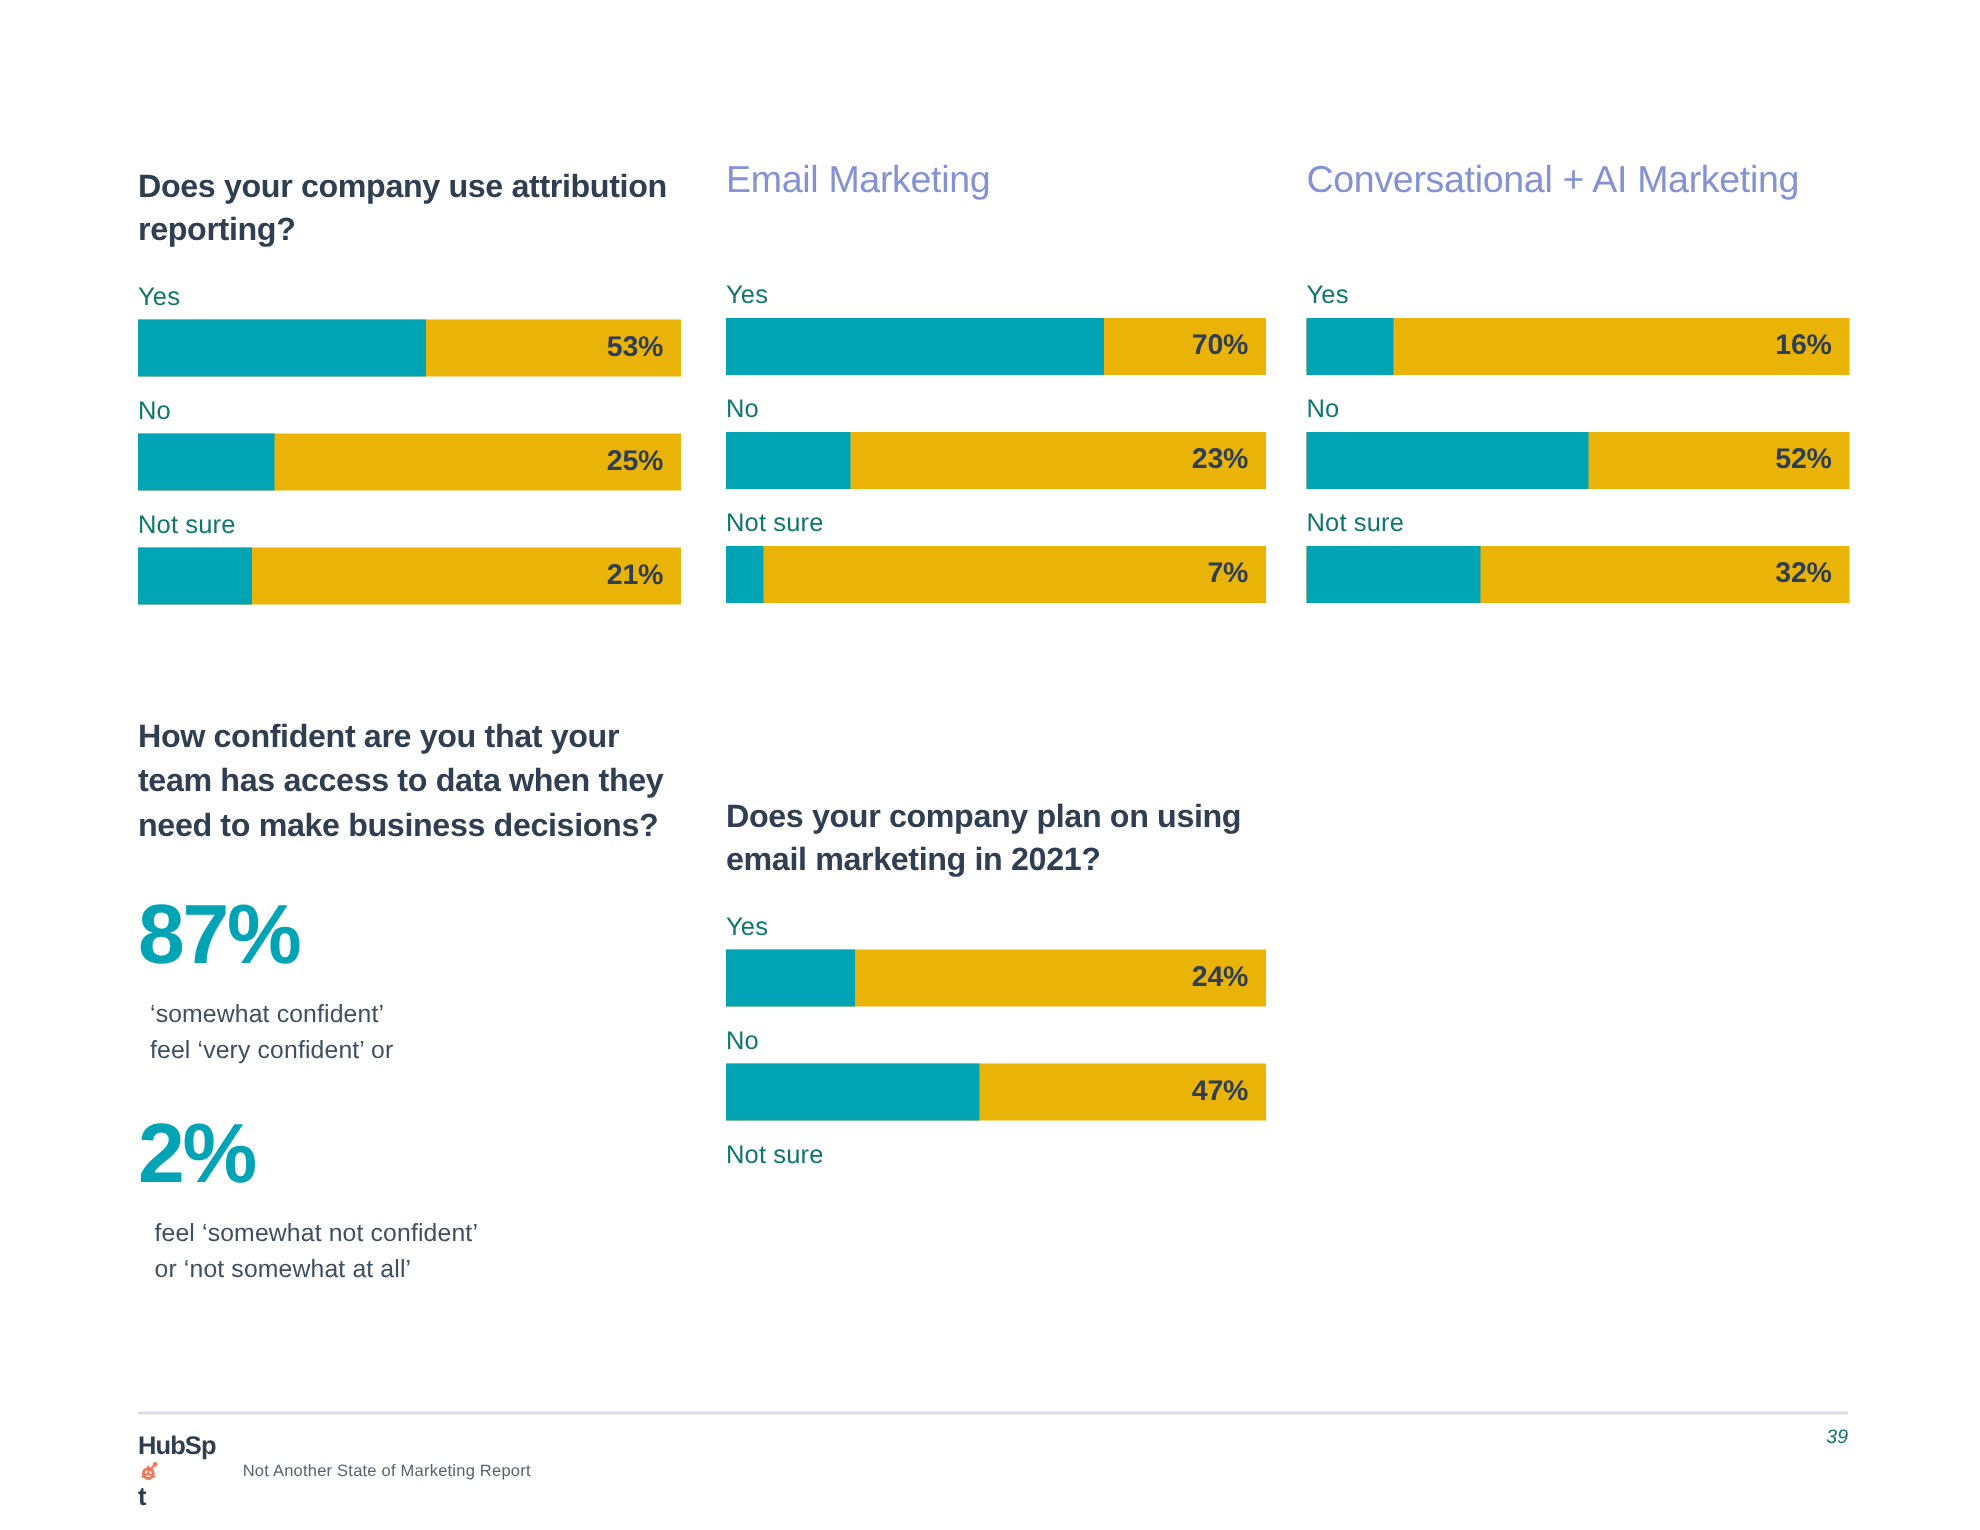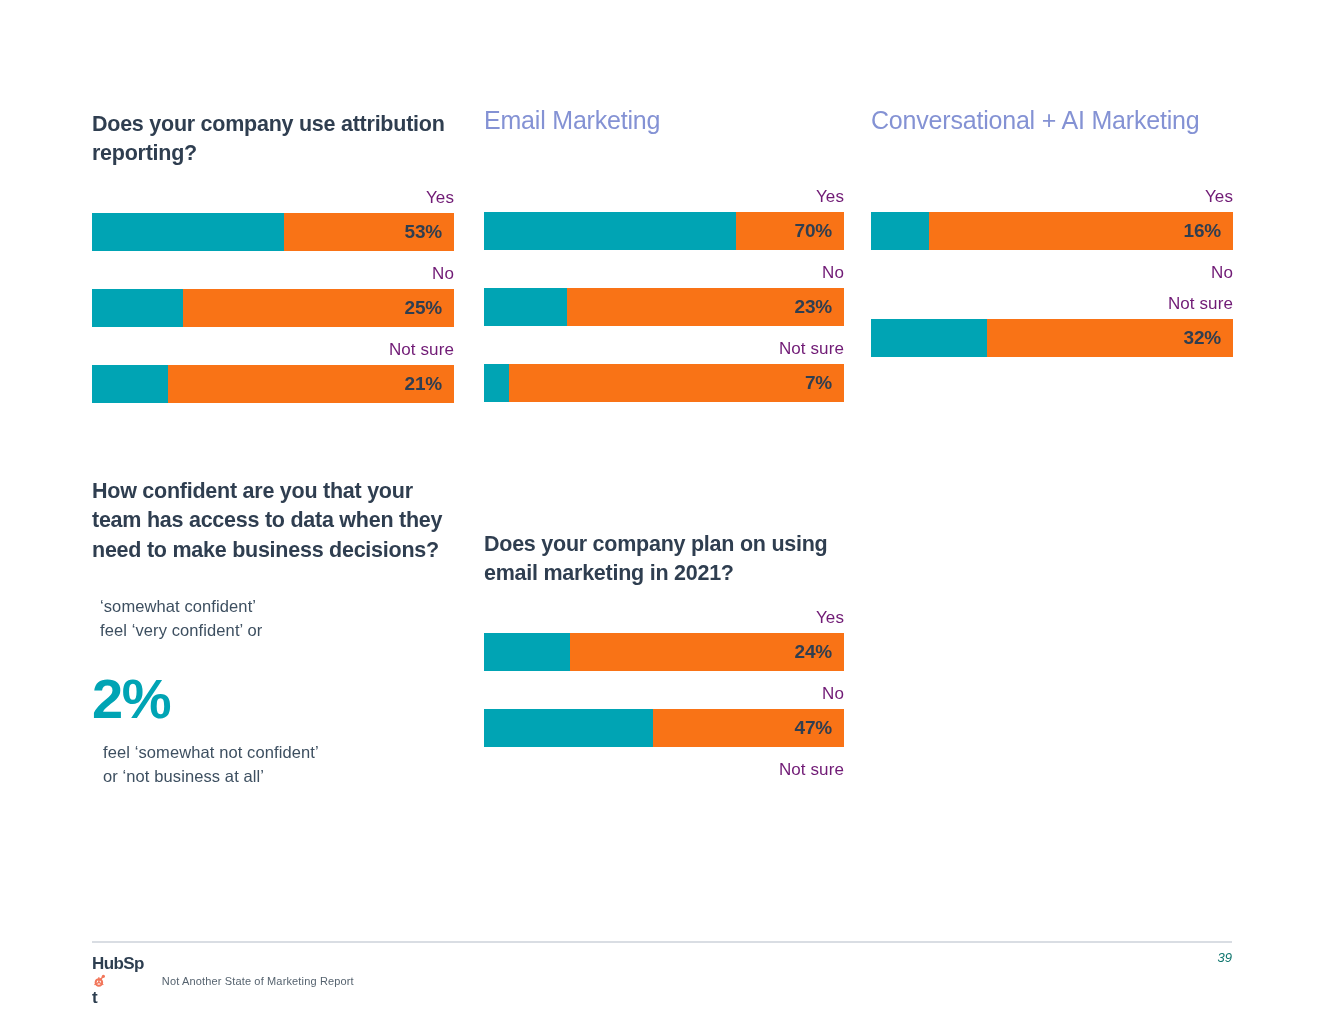--- a/index.html
+++ b/index.html
@@ -54,32 +54,31 @@
 
   
   .chart { margin-top: 2px; }
 
   .bar-row { margin-top: 14px; }
   .bar-row:first-child { margin-top: 0; }
 
   .bar-label {
     font-size: 17px;
     font-weight: 400;
-    color: #701a75;
+    color: #0f766e;
     line-height: 1.0;
     margin-bottom: 7px;
     letter-spacing: 0.1px;
-    text-align: right;
   }
 
   .bar-track {
     position: relative;
     width: 100%;
     height: 38px;
-    background: #f97316;
+    background: #eab308;
     display: flex;
     align-items: center;
   }
 
   .bar-fill {
     position: absolute;
     left: 0;
     top: 0;
     bottom: 0;
     background: #00a4b4;
@@ -190,31 +189,32 @@
               <div class="bar-value">21%</div>
             </div>
           </div>
         </div>
     </div>
 
     <div style="position:absolute; top:477px; left:0; width:100%;">
       <div class="question">How confident are you that your team has access to data when they need to make business decisions?</div>
 
       <div style="margin-top:30px;">
+        <div class="stat-big">87%</div>
         <div class="stat-caption" style="margin-top:14px; padding-left:8px;">
           <div>‘somewhat confident’</div>
           <div>feel ‘very confident’ or</div>
         </div>
       </div>
 
       <div style="margin-top:28px;">
         <div class="stat-big">2%</div>
         <div class="stat-caption" style="margin-top:14px; padding-left:11px;">
           <div>feel ‘somewhat not confident’</div>
-          <div>or ‘not business at all’</div>
+          <div>or ‘not somewhat at all’</div>
         </div>
       </div>
     </div>
   </div>
 
   <div class="col col-2">
 
     <div style="position:absolute; top:107px; left:0; width:100%;">
       <div class="section-heading">Email Marketing</div>
     </div>
@@ -279,20 +279,24 @@
       <div class="chart" style="margin-top:20px;">
           <div class="bar-row">
             <div class="bar-label">Yes</div>
             <div class="bar-track">
               <div class="bar-fill" style="width: 16%;"></div>
               <div class="bar-value">16%</div>
             </div>
           </div>
           <div class="bar-row">
             <div class="bar-label">No</div>
+            <div class="bar-track">
+              <div class="bar-fill" style="width: 52%;"></div>
+              <div class="bar-value">52%</div>
+            </div>
           </div>
           <div class="bar-row">
             <div class="bar-label">Not sure</div>
             <div class="bar-track">
               <div class="bar-fill" style="width: 32%;"></div>
               <div class="bar-value">32%</div>
             </div>
           </div>
         </div>
     </div>

